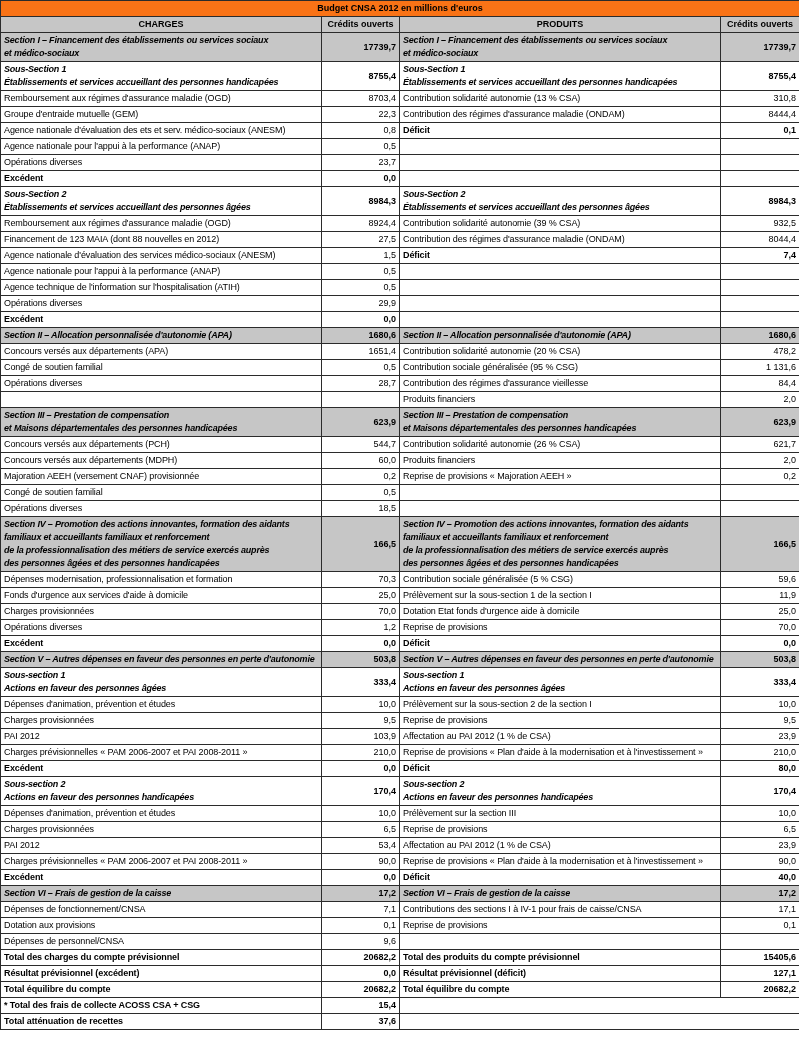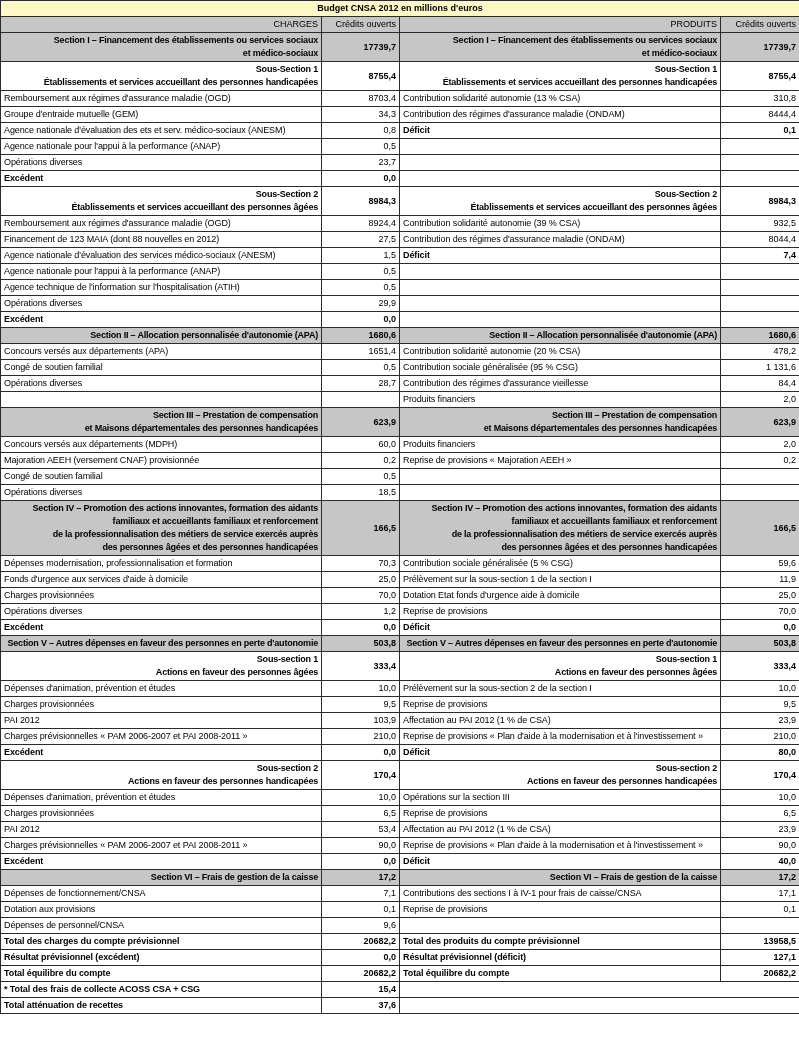--- a/index.html
+++ b/index.html
@@ -15,40 +15,41 @@
   }
   table.budget td {
     border: 1px solid #2b2b2b;
     font-size: 9px;
     line-height: 13px;
     padding: 1px 3px;
     vertical-align: middle;
     overflow: hidden;
   }
   td.title {
-    background: #fef9c3;
+    background: #f97316;
     font-weight: bold;
     text-align: center;
     font-size: 10px;
   }
   td.colhead {
     background: #c6c6c6;
-    font-weight: normal;
-    text-align: right;
+    font-weight: bold;
+    text-align: center;
     font-size: 9px;
   }
   td.lab { text-align: left; white-space: nowrap; letter-spacing: -0.1px; }
   td.val { text-align: right; white-space: nowrap; }
   td.b   { font-weight: bold; }
   tr.sec td { background: #c6c6c6; font-weight: bold; }
   tr.sec td.lab,
   tr.sub td.lab {
-    text-align: right;
+    text-align: left;
     white-space: pre;
     letter-spacing: -0.2px;
+    font-style: italic;
   }
   tr.sub td { font-weight: bold; }
   td.nb { border: none; background: #fff; }
 </style>
 </head>
 <body>
 
 <div>
   <table class="budget">
     <colgroup>
@@ -86,21 +87,21 @@
           <td class="val">8755,4</td>
         </tr>
         <tr class="item">
           <td class="lab">Remboursement aux régimes d'assurance maladie (OGD)</td>
           <td class="val">8703,4</td>
           <td class="lab">Contribution solidarité autonomie (13 % CSA)</td>
           <td class="val">310,8</td>
         </tr>
         <tr class="item">
           <td class="lab">Groupe d'entraide mutuelle (GEM)</td>
-          <td class="val">34,3</td>
+          <td class="val">22,3</td>
           <td class="lab">Contribution des régimes d'assurance maladie (ONDAM)</td>
           <td class="val">8444,4</td>
         </tr>
         <tr class="item">
           <td class="lab">Agence nationale d'évaluation des ets et serv. médico-sociaux (ANESM)</td>
           <td class="val">0,8</td>
           <td class="lab b">Déficit</td>
           <td class="val b">0,1</td>
         </tr>
         <tr class="item">
@@ -201,20 +202,26 @@
           <td class="lab">Produits financiers</td>
           <td class="val">2,0</td>
         </tr>
         <tr class="sec">
           <td class="lab">Section III – Prestation de compensation
 et Maisons départementales des personnes handicapées</td>
           <td class="val">623,9</td>
           <td class="lab">Section III – Prestation de compensation
 et Maisons départementales des personnes handicapées</td>
           <td class="val">623,9</td>
+        </tr>
+        <tr class="item">
+          <td class="lab">Concours versés aux départements (PCH)</td>
+          <td class="val">544,7</td>
+          <td class="lab">Contribution solidarité autonomie (26 % CSA)</td>
+          <td class="val">621,7</td>
         </tr>
         <tr class="item">
           <td class="lab">Concours versés aux départements (MDPH)</td>
           <td class="val">60,0</td>
           <td class="lab">Produits financiers</td>
           <td class="val">2,0</td>
         </tr>
         <tr class="item">
           <td class="lab">Majoration AEEH (versement CNAF) provisionnée</td>
           <td class="val">0,2</td>
@@ -323,21 +330,21 @@
           <td class="lab">Sous-section 2
 Actions en faveur des personnes handicapées</td>
           <td class="val">170,4</td>
           <td class="lab">Sous-section 2
 Actions en faveur des personnes handicapées</td>
           <td class="val">170,4</td>
         </tr>
         <tr class="item">
           <td class="lab">Dépenses d'animation, prévention et études</td>
           <td class="val">10,0</td>
-          <td class="lab">Opérations sur la section III</td>
+          <td class="lab">Prélèvement sur la section III</td>
           <td class="val">10,0</td>
         </tr>
         <tr class="item">
           <td class="lab">Charges provisionnées</td>
           <td class="val">6,5</td>
           <td class="lab">Reprise de provisions</td>
           <td class="val">6,5</td>
         </tr>
         <tr class="item">
           <td class="lab">PAI 2012</td>
@@ -378,21 +385,21 @@
         <tr class="item">
           <td class="lab">Dépenses de personnel/CNSA</td>
           <td class="val">9,6</td>
           <td class="lab"></td>
           <td class="val"></td>
         </tr>
         <tr class="item">
           <td class="lab b">Total des charges du compte prévisionnel</td>
           <td class="val b">20682,2</td>
           <td class="lab b">Total des produits du compte prévisionnel</td>
-          <td class="val b">13958,5</td>
+          <td class="val b">15405,6</td>
         </tr>
         <tr class="item">
           <td class="lab b">Résultat prévisionnel (excédent)</td>
           <td class="val b">0,0</td>
           <td class="lab b">Résultat prévisionnel (déficit)</td>
           <td class="val b">127,1</td>
         </tr>
         <tr class="item">
           <td class="lab b">Total équilibre du compte</td>
           <td class="val b">20682,2</td>

